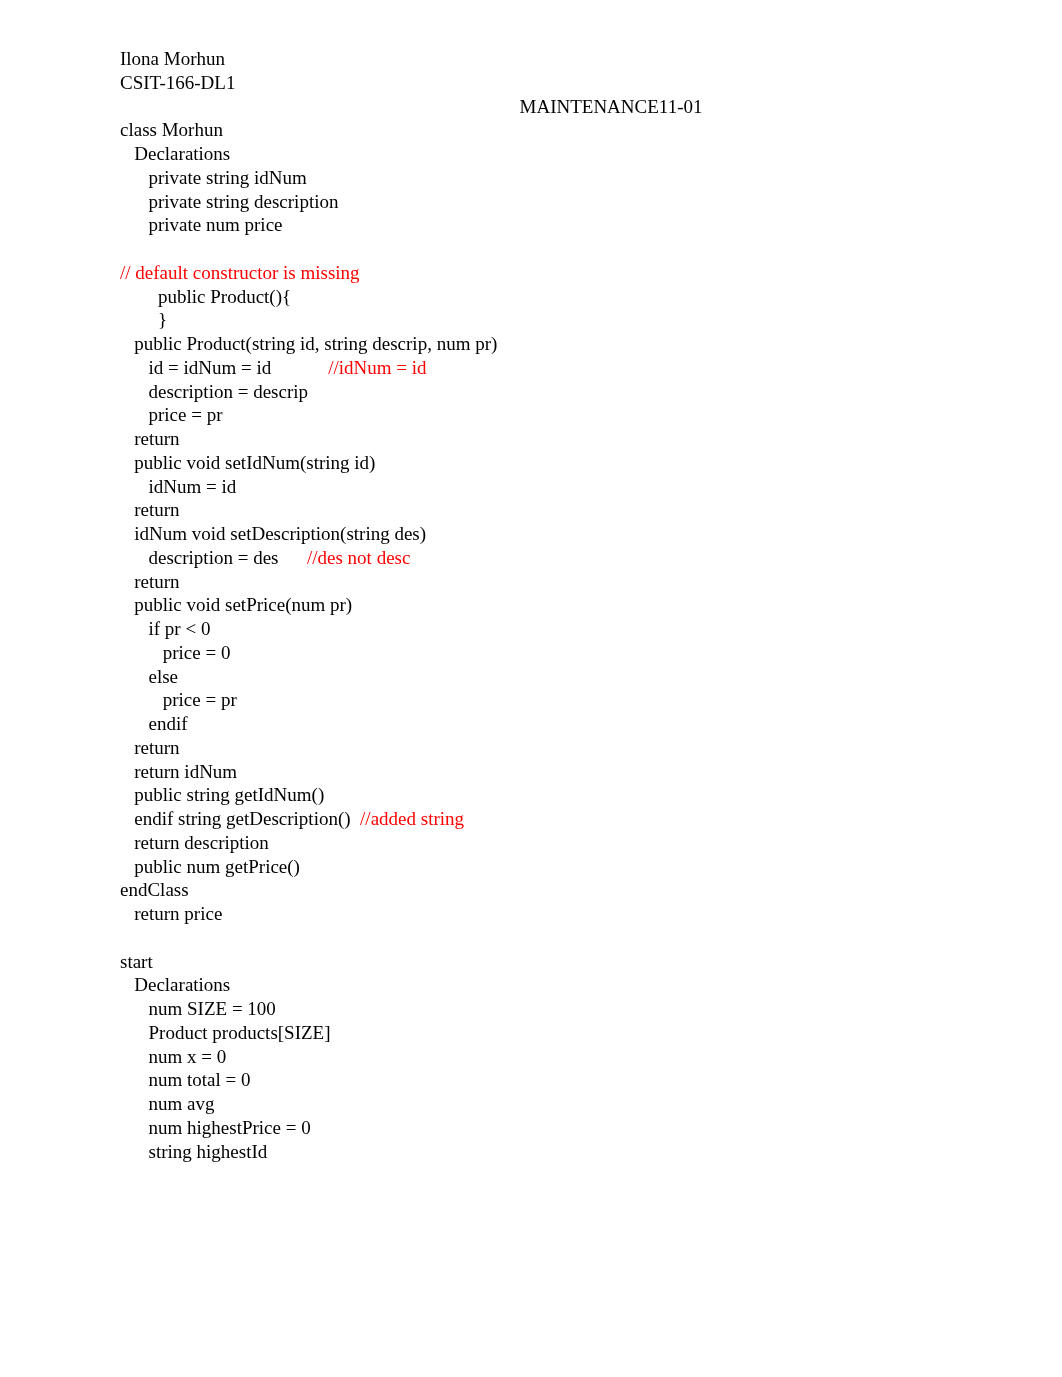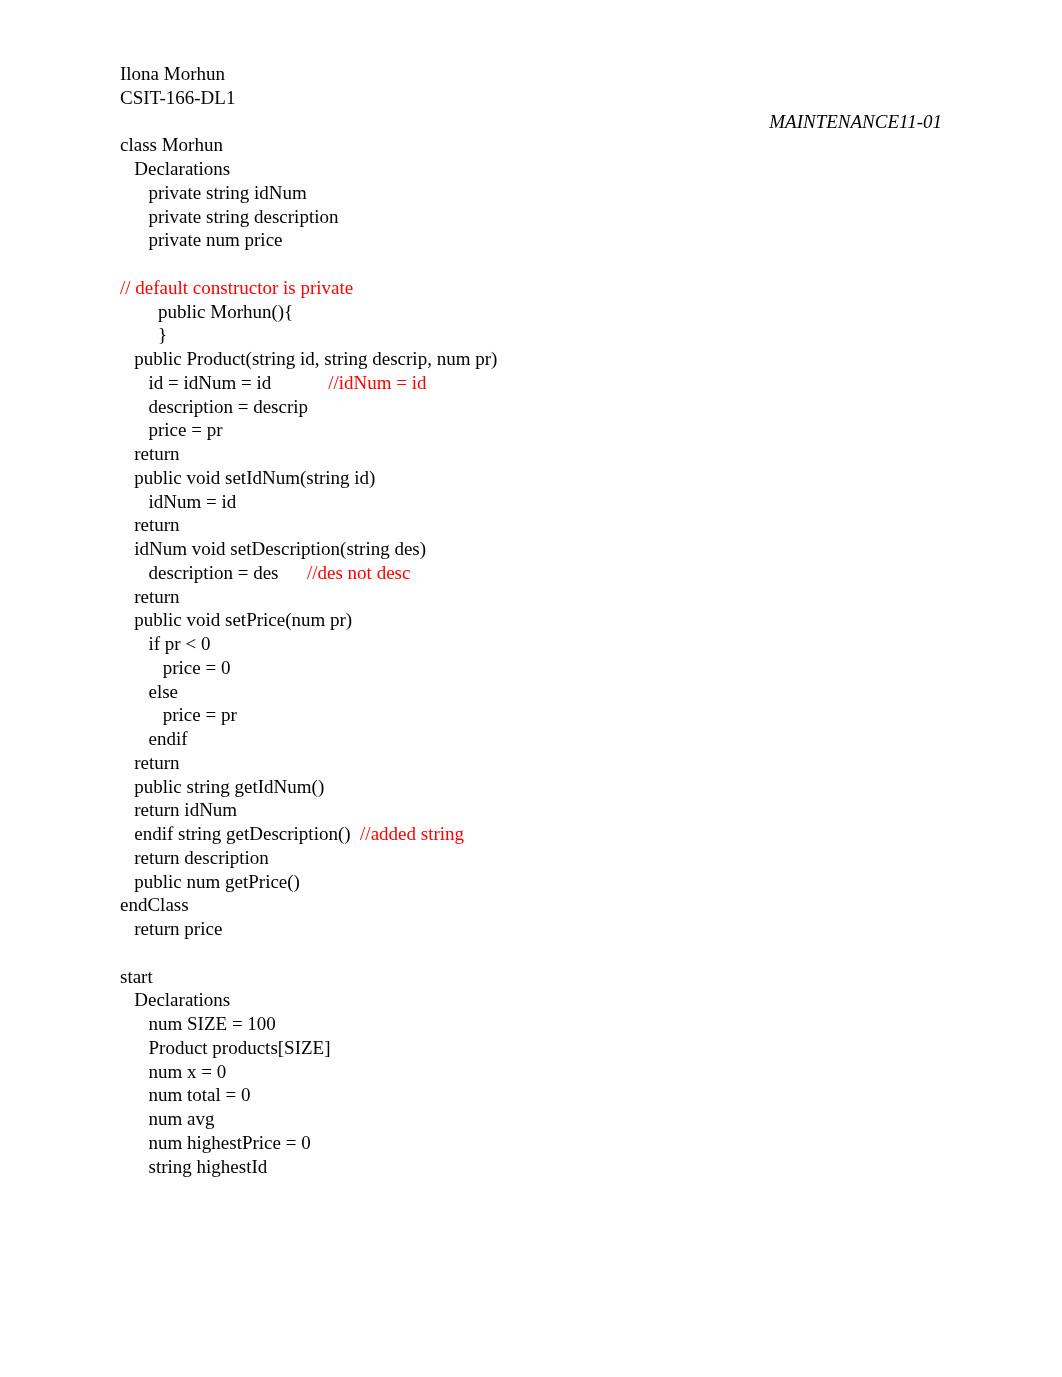--- a/index.html
+++ b/index.html
@@ -7,72 +7,71 @@
       padding: 0;
       background: #ffffff;
       font-family: "Times New Roman", Times, serif;
       font-size: 19px;
       line-height: 1.25;
       color: #000000;
     }
     .page {
       width: 1062px;
       min-height: 1377px;
-      padding: 62px 120px 60px 120px;
+      padding: 47px 120px 60px 120px;
       box-sizing: border-box;
     }
     .line {
       white-space: pre;
       min-height: 1.25em;
     }
     .red {
       color: #ff0000;
     }
     .title {
-      text-align: right;
+      text-align: center;
       margin-left: 160px;
-      font-style: italic;
     }
   </style>
 </head>
 <body>
 
 <div class="page">
   <div class="line">Ilona Morhun</div>
   <div class="line">CSIT-166-DL1</div>
   <div class="line title">MAINTENANCE11-01</div>
   <div class="line">class Morhun</div>
   <div class="line">   Declarations</div>
   <div class="line">      private string idNum</div>
   <div class="line">      private string description</div>
   <div class="line">      private num price</div>
   <div class="line">&nbsp;</div>
-  <div class="line red">// default constructor is private</div>
-  <div class="line">        public Morhun(){</div>
+  <div class="line red">// default constructor is missing</div>
+  <div class="line">        public Product(){</div>
   <div class="line">        }</div>
   <div class="line">   public Product(string id, string descrip, num pr)</div>
   <div class="line"><span>      id = idNum = id            </span><span class="red">//idNum = id</span></div>
   <div class="line">      description = descrip</div>
   <div class="line">      price = pr</div>
   <div class="line">   return</div>
   <div class="line">   public void setIdNum(string id)</div>
   <div class="line">      idNum = id</div>
   <div class="line">   return</div>
   <div class="line">   idNum void setDescription(string des)</div>
   <div class="line"><span>      description = des      </span><span class="red">//des not desc</span></div>
   <div class="line">   return</div>
   <div class="line">   public void setPrice(num pr)</div>
   <div class="line">      if pr &lt; 0</div>
   <div class="line">         price = 0</div>
   <div class="line">      else</div>
   <div class="line">         price = pr</div>
   <div class="line">      endif</div>
   <div class="line">   return</div>
+  <div class="line">   return idNum</div>
   <div class="line">   public string getIdNum()</div>
-  <div class="line">   return idNum</div>
   <div class="line"><span>   endif string getDescription()  </span><span class="red">//added string</span></div>
   <div class="line">   return description</div>
   <div class="line">   public num getPrice()</div>
   <div class="line">endClass</div>
   <div class="line">   return price</div>
   <div class="line">&nbsp;</div>
   <div class="line">start</div>
   <div class="line">   Declarations</div>
   <div class="line">      num SIZE = 100</div>
   <div class="line">      Product products[SIZE]</div>

